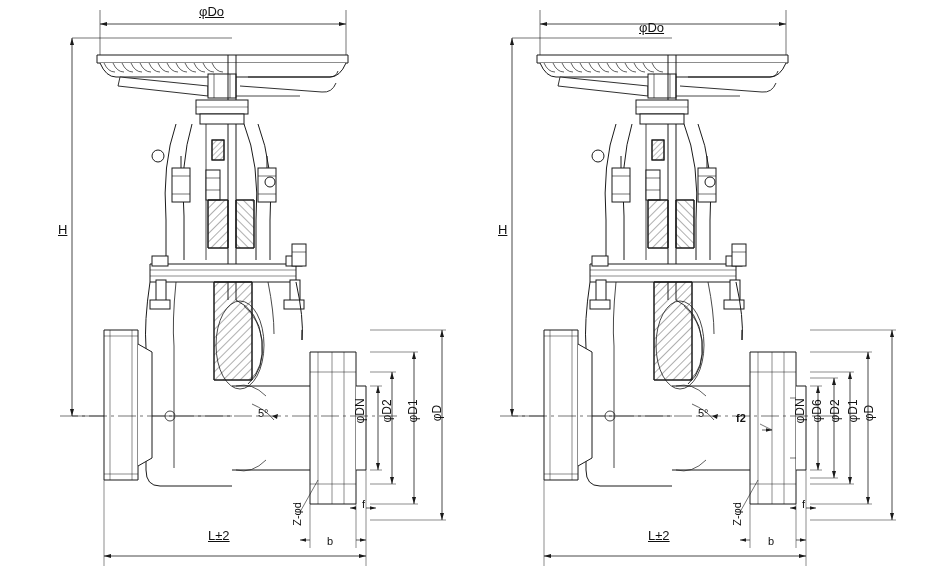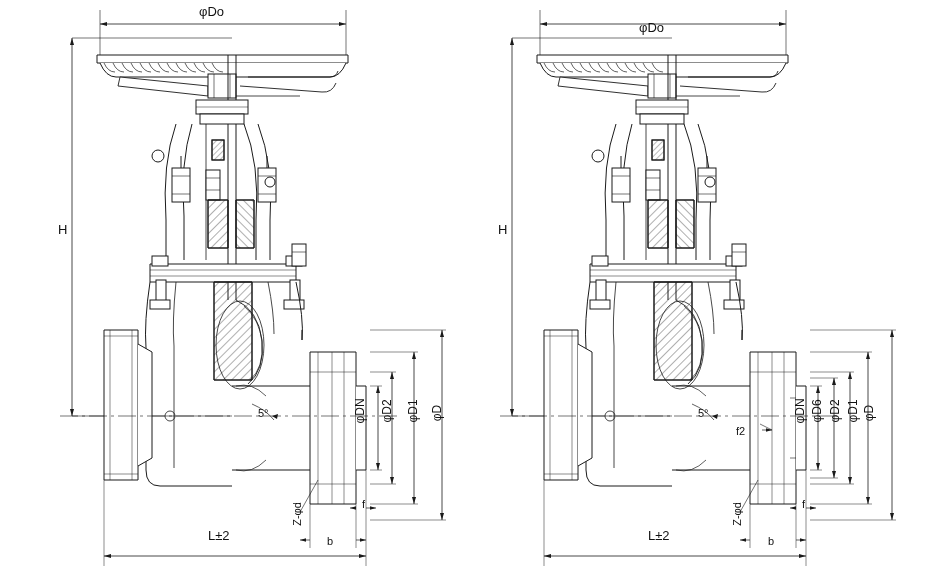--- a/index.html
+++ b/index.html
@@ -2,21 +2,21 @@
 <html><head>
 <meta charset="utf-8">
 <style>
   html,body{margin:0;padding:0;background:#ffffff;}
   body{width:936px;height:578px;font-family:"Liberation Sans",sans-serif;color:#1a1a1a;}
   #stage{position:relative;width:936px;height:578px;overflow:hidden;background:#fff;}
   .dwg{position:absolute;top:0;left:0;}
   .lbl{position:absolute;font-size:12px;color:#111;white-space:nowrap;font-family:"Liberation Sans",sans-serif;}
   .lbl.v{transform-origin:center center;}
   .lbl.small{font-size:11px;}
-  .lbl.big{font-size:13px;}
+  .lbl.big{font-size:13px;text-decoration:underline;}
 </style>
 </head>
 <body>
 
 <div id="stage">
 
 <svg class="dwg" width="936" height="578" viewBox="0 0 936 578">
   <defs>
     <pattern id="hatchA" width="6" height="6" patternUnits="userSpaceOnUse" patternTransform="rotate(45)">
       <line x1="0" y1="0" x2="0" y2="6" stroke="#1a1a1a" stroke-width="0.7"></line>
@@ -364,16 +364,16 @@
 
 <div class="lbl v" style="left:787px;top:404px;transform:rotate(-90deg);">φDN</div>
 <div class="lbl v" style="left:805px;top:404px;transform:rotate(-90deg);">φD6</div>
 <div class="lbl v" style="left:823px;top:404px;transform:rotate(-90deg);">φD2</div>
 <div class="lbl v" style="left:841px;top:404px;transform:rotate(-90deg);">φD1</div>
 <div class="lbl v" style="left:861px;top:406px;transform:rotate(-90deg);">φD</div>
 
 <div class="lbl v small" style="left:725px;top:508px;transform:rotate(-90deg);">Z-φd</div>
 <div class="lbl small" style="left:768px;top:535px;">b</div>
 <div class="lbl small" style="left:802px;top:498px;">f</div>
-<div class="lbl small" style="left:736px;top:425px;">f2</div>
+<div class="lbl small" style="left:736px;top:412px;font-weight:bold;">f2</div>
 <div class="lbl small" style="left:698px;top:407px;">5°</div>
 
 </div>
 
 </body></html>

